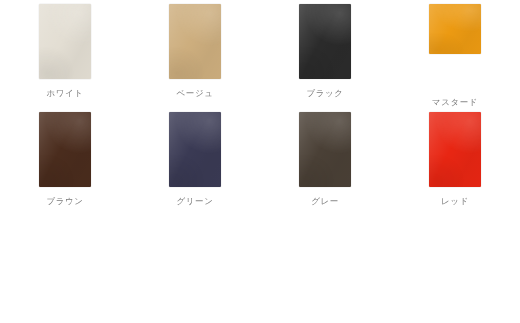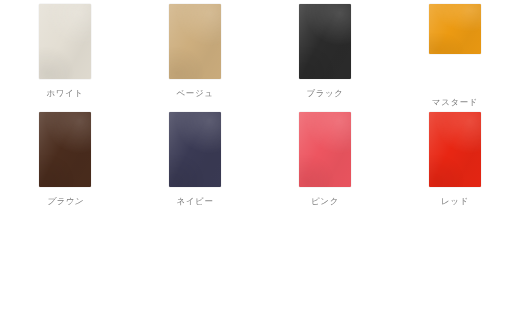--- a/index.html
+++ b/index.html
@@ -105,39 +105,39 @@
     <div class="swatch-chip-wrap">
       <div class="swatch-chip" style="background-color: rgb(236, 154, 18);"></div>
     </div>
     <div class="swatch-label" style="color: rgb(122, 122, 122); margin-top: 43px;">マスタード</div>
   </div>
 
   <div class="swatch-cell">
     <div class="swatch-chip-wrap">
       <div class="swatch-chip" style="background-color: rgb(74, 44, 29);"></div>
     </div>
-    <div class="swatch-label" style="color: rgb(122, 122, 122); font-style: italic;">ブラウン</div>
+    <div class="swatch-label" style="color: rgb(122, 122, 122);">ブラウン</div>
   </div>
 
 
 
   <div class="swatch-cell">
     <div class="swatch-chip-wrap">
       <div class="swatch-chip" style="background-color: rgb(58, 58, 84);"></div>
     </div>
-    <div class="swatch-label" style="color: rgb(122, 122, 122);">ネイビー</div>
+    <div class="swatch-label" style="color: rgb(122, 122, 122);">グリーン</div>
   </div>
-
 
   <div class="swatch-cell">
     <div class="swatch-chip-wrap">
-      <div class="swatch-chip" style="background-color: rgb(237, 85, 96);"></div>
+      <div class="swatch-chip" style="background-color: rgb(74, 64, 54);"></div>
     </div>
-    <div class="swatch-label" style="color: rgb(122, 122, 122);">ピンク</div>
+    <div class="swatch-label" style="color: rgb(122, 122, 122);">グレー</div>
   </div>
+
 
   <div class="swatch-cell">
     <div class="swatch-chip-wrap">
       <div class="swatch-chip" style="background-color: rgb(232, 38, 19);"></div>
     </div>
     <div class="swatch-label" style="color: rgb(122, 122, 122);">レッド</div>
   </div>
 
 
 </div>

